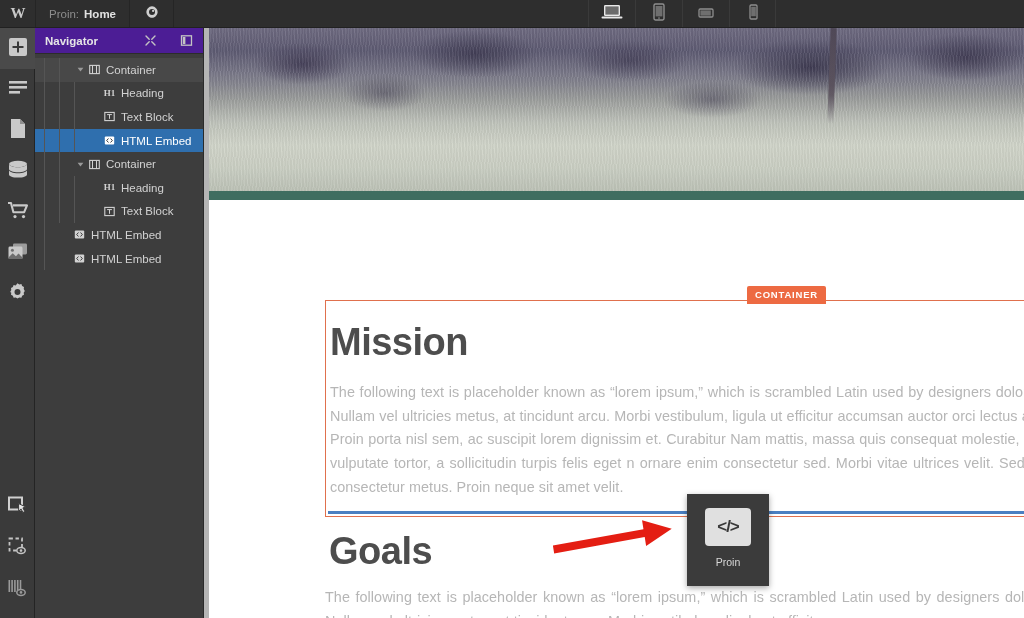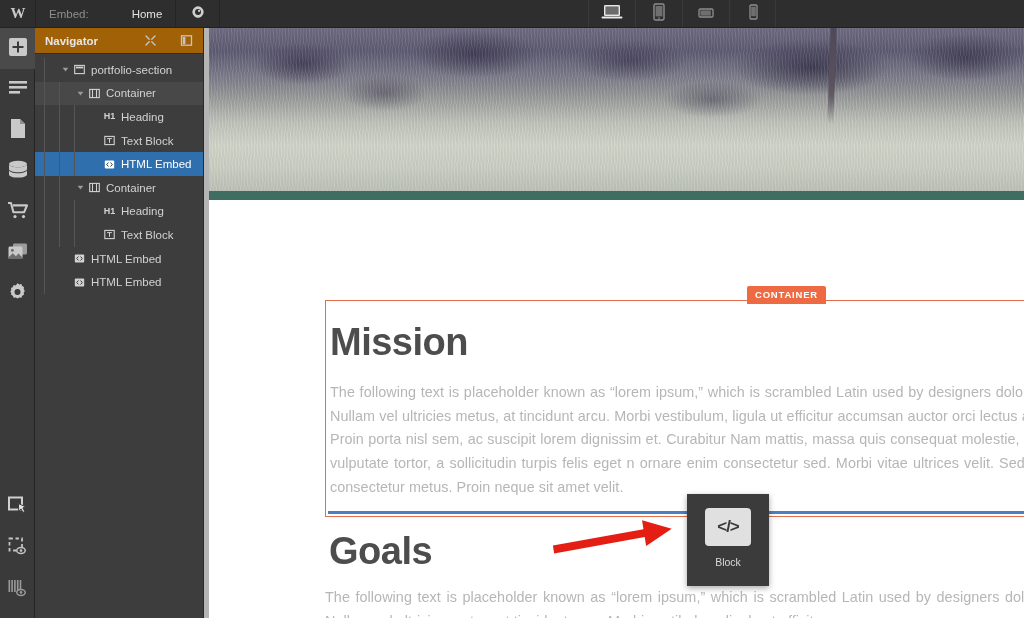--- a/index.html
+++ b/index.html
@@ -28,21 +28,21 @@
     color: #c9c9c9; font-size: 15px; font-weight: bold;
     font-family: "Liberation Serif", serif;
     letter-spacing: -1px;
   }
   .tb-page {
     display: flex; align-items: center; gap: 5px;
     padding: 0 13px; border-right: 1px solid #252525;
     font-size: 11.5px;
   }
   .tb-page .lbl { color: #8d8d8d; }
-  .tb-page .val { color: #e2e2e2; font-weight: normal; margin-left: 38px; }
+  .tb-page .val { color: #e2e2e2; font-weight: bold; }
   .tb-preview {
     width: 44px; display: flex; align-items: center; justify-content: center;
     border-right: 1px solid #252525;
   }
   .tb-spacer { flex: 1; }
   .tb-devices { display: flex; align-items: stretch; }
   .dev {
     width: 47px; display: flex; align-items: center; justify-content: center;
     border-left: 1px solid #3a3a3a;
   }
@@ -64,42 +64,42 @@
   .lt-bottom { position: absolute; left: 0; bottom: 8px; width: 35px; }
 
   
   .navpanel {
     position: absolute; left: 35px; top: 28px; width: 169px; height: 590px;
     background: #3d3d3d;
     border-right: 1px solid #2a2a2a;
     z-index: 30;
   }
   .nav-header {
-    height: 26px; background: #a16207;
+    height: 26px; background: #4c1d95;
     display: flex; align-items: center;
     padding: 0 8px 0 10px;
     border-bottom: 1px solid #2c2c2c;
     gap: 18px;
   }
   .nav-title { font-size: 11.5px; color: #e6e6e6; font-weight: bold; flex: 1; }
   .nav-hdr-icon { width: 18px; height: 18px; display: flex; align-items: center; justify-content: center; }
   .nav-tree { padding-top: 4px; }
 
   .nav-row {
     height: 23.6px; display: flex; align-items: center;
     font-size: 11.5px; color: #d2d2d2;
     position: relative;
     white-space: nowrap;
   }
   .nav-row.selected { background: #2f6fae; color: #ffffff; }
   .nav-row.hover { background: #484848; }
   .nav-caret {
     width: 11px; flex: 0 0 11px; display: flex; align-items: center; justify-content: center;
   }
-  .nav-ico { width: 17px; flex: 0 0 17px; display: flex; align-items: flex-start; justify-content: center; }
+  .nav-ico { width: 17px; flex: 0 0 17px; display: flex; align-items: flex-start; justify-content: center; font-family: Liberation Serif, serif; }
   .nav-label { padding-left: 3px; }
   .guide {
     position: absolute; top: 0; width: 1px; height: 100%;
     background: #555555;
   }
 
   
   .canvas {
     position: absolute; left: 204px; top: 28px;
     width: 820px; height: 590px;
@@ -207,21 +207,21 @@
 </style>
 </head>
 <body>
 
 <div id="app">
 
   <div class="topbar">
     <div class="tb-logo">W</div>
 
     <div class="tb-page">
-      <span class="lbl">Embed:</span>
+      <span class="lbl">Proin:</span>
       <span class="val">Home</span>
     </div>
 
     <div class="tb-preview">
       <span>
         <svg width="16" height="16" viewBox="0 0 16 16">
           <path d="M8 2.2c3.2 0 5.6 3.2 5.6 5.8S11.2 13.8 8 13.8 2.4 10.6 2.4 8 4.8 2.2 8 2.2z" fill="#cfcfcf"></path>
           <path d="M8 4.2a3.8 3.8 0 0 0 0 7.6 3.8 3.8 0 0 0 0-7.6z" fill="#2e2e2e" opacity=".0"></path>
           <circle cx="8" cy="8" r="3" fill="#2e2e2e"></circle>
           <circle cx="9.1" cy="6.9" r="1.1" fill="#cfcfcf"></circle>
@@ -389,36 +389,20 @@
       </div>
       <div class="nav-hdr-icon">
         <svg width="13" height="13" viewBox="0 0 13 13">
           <rect x="1.5" y="1.8" width="10" height="9.4" fill="none" stroke="#c4c4c4" stroke-width="1.3"></rect>
           <rect x="2.8" y="3" width="2.6" height="7" fill="#c4c4c4"></rect>
         </svg>
       </div>
     </div>
 
     <div class="nav-tree" id="tree">
-        <div class="nav-row">
-          <div class="guide" style="left: 9px;"></div>
-          <div style="width: 25px; flex: 0 0 auto;"></div>
-          <div class="nav-caret">
-            <svg width="7" height="7" viewBox="0 0 7 7">
-              <path d="M0.6 1.8h5.8L3.5 5.4z" fill="#9a9a9a"></path>
-            </svg>
-          </div>
-          <div class="nav-ico">
-            <svg width="11" height="11" viewBox="0 0 11 11">
-              <rect x="0.7" y="1.4" width="9.6" height="8.2" fill="none" stroke="currentColor" stroke-width="1.1"></rect>
-              <rect x="1.9" y="2.6" width="7.2" height="1.8" fill="currentColor"></rect>
-            </svg>
-          </div>
-          <span class="nav-label">portfolio-section</span>
-        </div>
         <div class="nav-row hover">
           <div class="guide" style="left: 9px;"></div>
           <div class="guide" style="left: 24px;"></div>
           <div style="width: 40px; flex: 0 0 auto;"></div>
           <div class="nav-caret">
             <svg width="7" height="7" viewBox="0 0 7 7">
               <path d="M0.6 1.8h5.8L3.5 5.4z" fill="#9a9a9a"></path>
             </svg>
           </div>
           <div class="nav-ico">
@@ -571,16 +555,16 @@
   <div class="arrow">
     <svg width="130" height="46" viewBox="0 0 130 46">
       <g transform="rotate(-9 65 23)">
         <path d="M4 24 L96 22 L96 13 L124 26 L96 39 L96 30 L4 32 Z" fill="#e41e13"></path>
       </g>
     </svg>
   </div>
 
   <div class="embed-widget">
     <div class="embed-tile">&lt;/&gt;</div>
-    <div class="embed-caption">Block</div>
+    <div class="embed-caption">Proin</div>
   </div>
 
 </div>
 
 </body></html>

